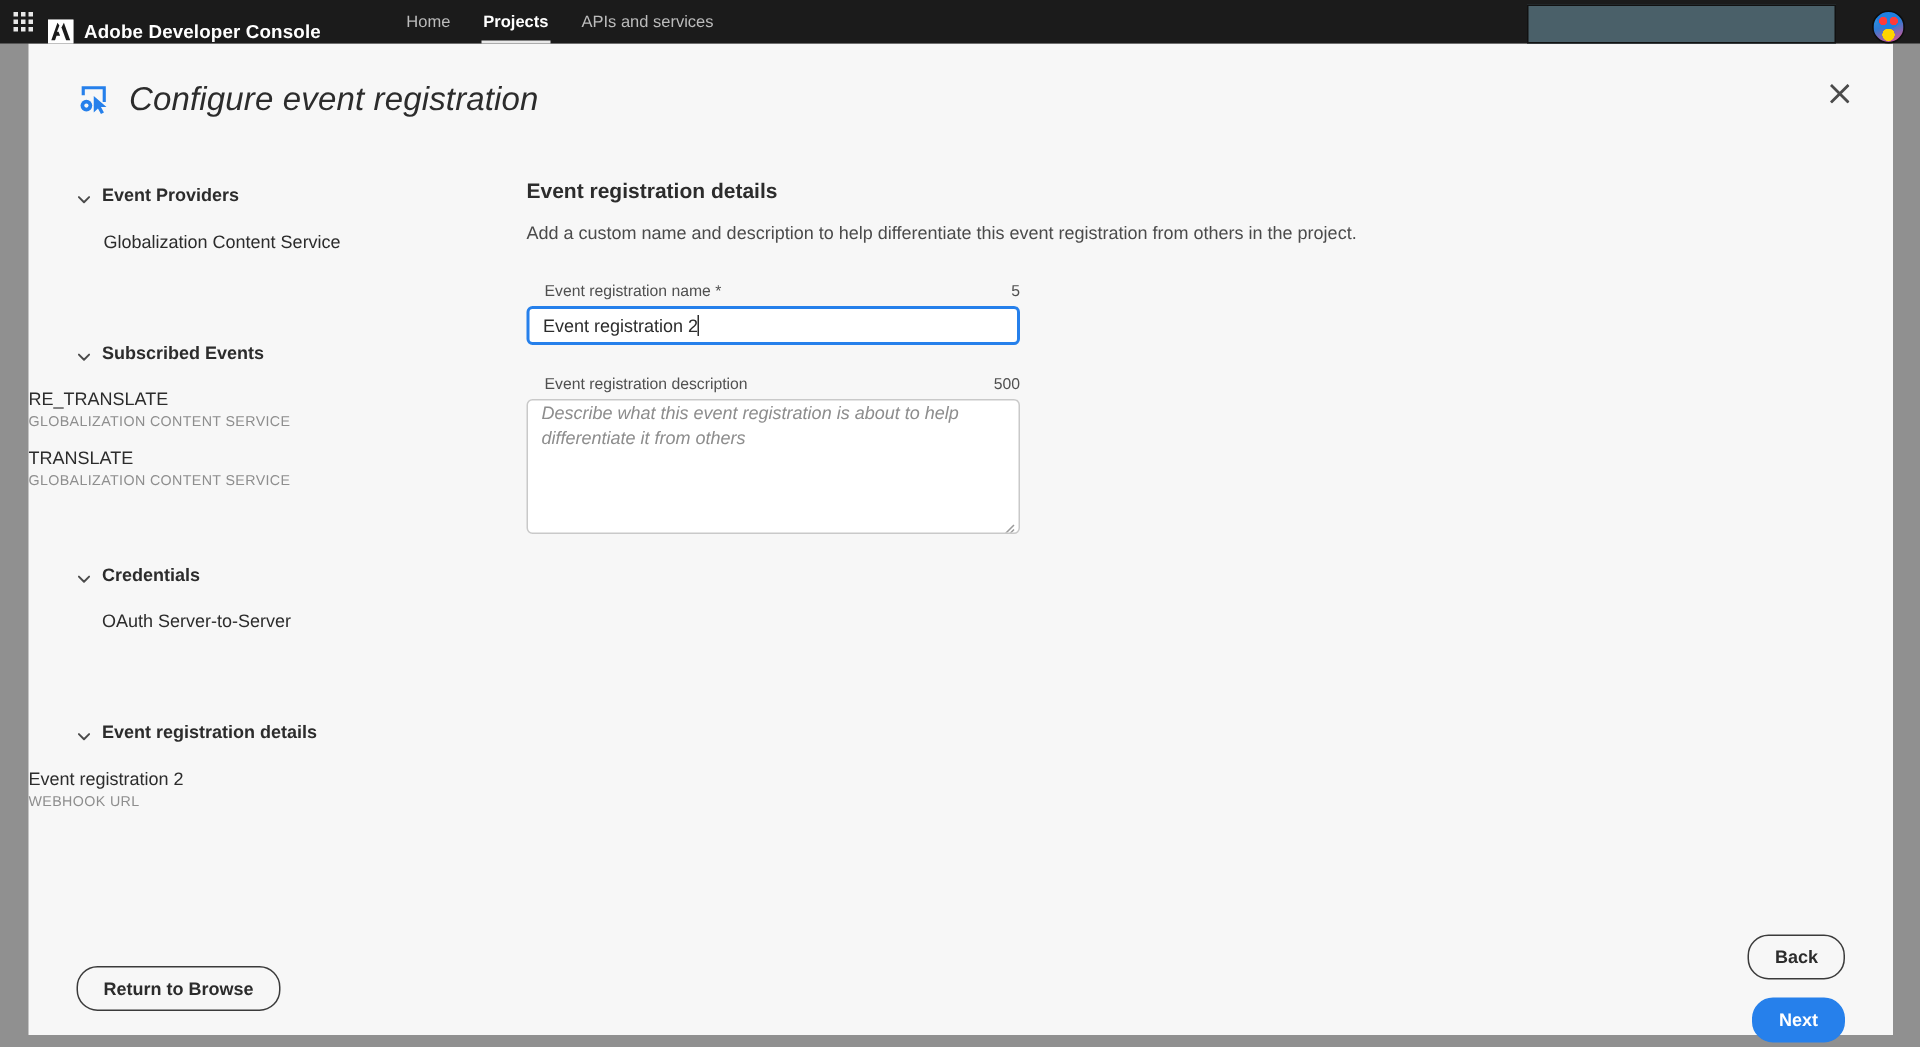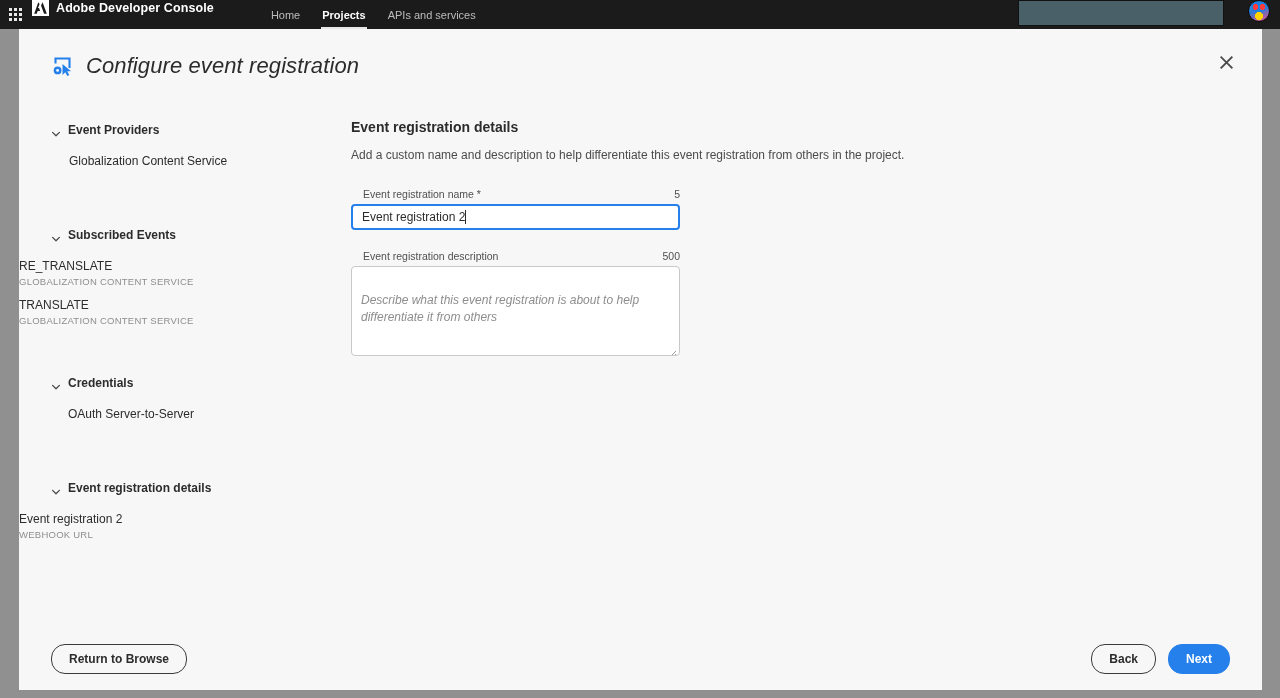--- a/index.html
+++ b/index.html
@@ -6,21 +6,21 @@
   html, body {
     width: 1280px; height: 698px;
     font-family: "Liberation Sans", sans-serif;
     overflow: hidden;
   }
   body { background: #909090; position: relative; }
 
   
   .topbar {
     position: absolute; left: 0; top: 0; width: 1280px; height: 29px;
-    background: #1b1b1b; display: flex; align-items: flex-start;
+    background: #1b1b1b; display: flex; align-items: flex-end;
     z-index: 30;
   }
   .app-grid {
     width: 30px; height: 29px; display: flex; align-items: center; justify-content: center;
     cursor: pointer;
   }
   .app-grid .dots {
     display: grid; grid-template-columns: repeat(3, 3px); grid-template-rows: repeat(3, 3px);
     gap: 2px;
   }
@@ -126,36 +126,36 @@
     background: #ffffff; font-size: 12px; color: #2c2c2c; padding: 0 9px;
     font-family: "Liberation Sans", sans-serif; outline: none;
     display: flex; align-items: center; position: relative;
   }
   .text-input .caret {
     display: inline-block; width: 1px; height: 14px; background: #2c2c2c;
     margin-left: 0px; position: relative; top: 0px;
   }
   .textarea-box {
     width: 329px; height: 90px; border: 1px solid #c9c9c9; border-radius: 4px;
-    background: #ffffff; padding: 25px 9px; position: relative; overflow: hidden;
+    background: #ffffff; padding: 0 9px; position: relative; overflow: hidden;
   }
   .textarea-placeholder {
     font-size: 12px; color: #8d8d8d; font-style: italic; line-height: 17px;
   }
   .resize-handle {
     position: absolute; right: 2px; bottom: 2px; width: 9px; height: 9px;
     cursor: nwse-resize;
   }
 
   
   .modal-footer {
     flex: 0 0 auto; height: 62px; display: flex; align-items: center;
     padding: 0 32px; justify-content: space-between;
   }
-  .footer-right { display: flex; align-items: flex-end; gap: 12px; }
+  .footer-right { display: flex; align-items: flex-end; gap: 12px; flex-direction: column; }
   .btn {
     font-family: "Liberation Sans", sans-serif; font-size: 12px; font-weight: bold;
     border-radius: 14px; height: 27px; padding: 14px 17px; cursor: pointer;
     display: inline-flex; align-items: center; justify-content: center;
     white-space: nowrap;
   }
   .btn-outline { background: transparent; border: 1.5px solid #3b3b3b; color: #2c2c2c; }
   .btn-primary { background: #2680eb; border: 1.5px solid #2680eb; color: #ffffff; }
 </style>
 </head>

